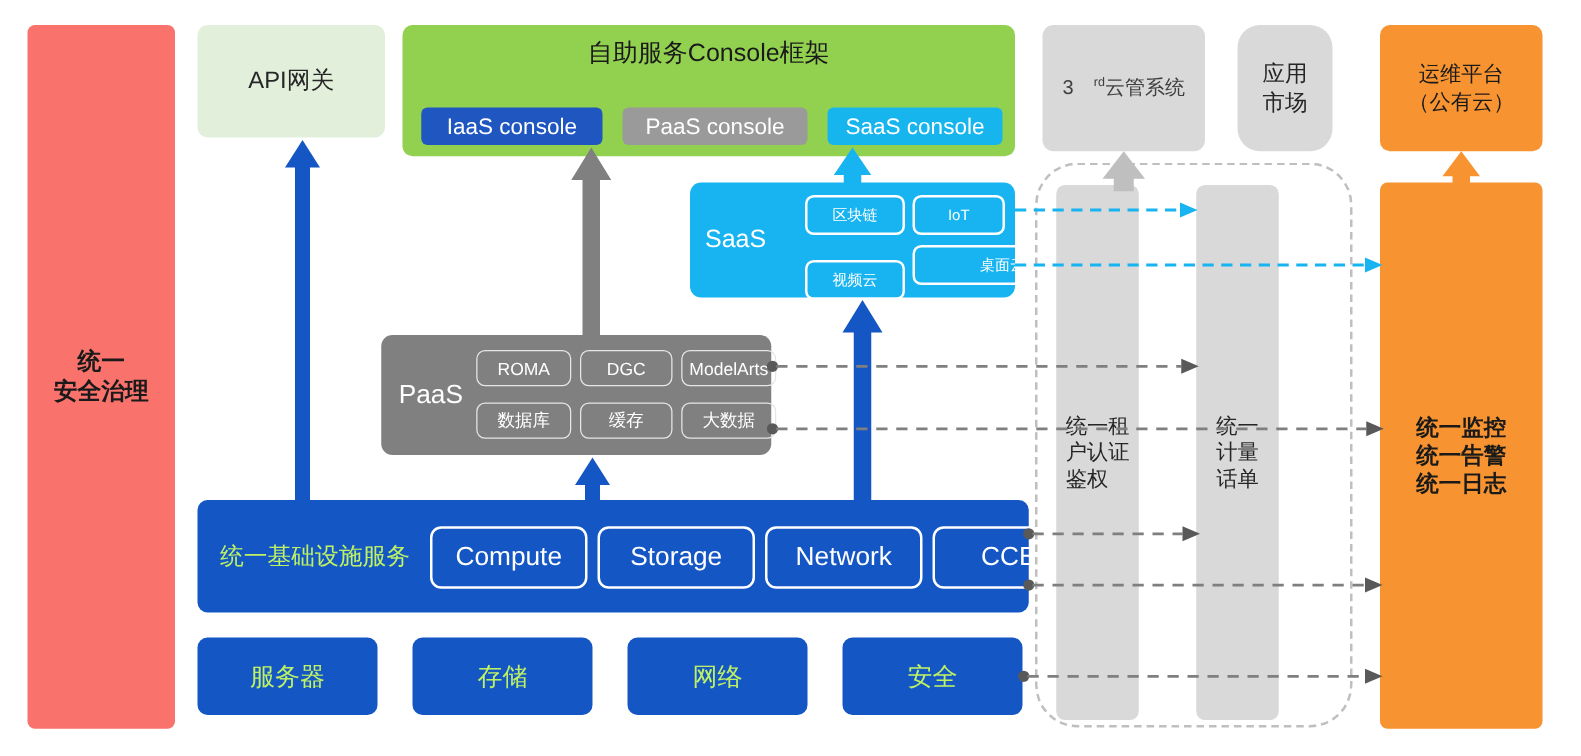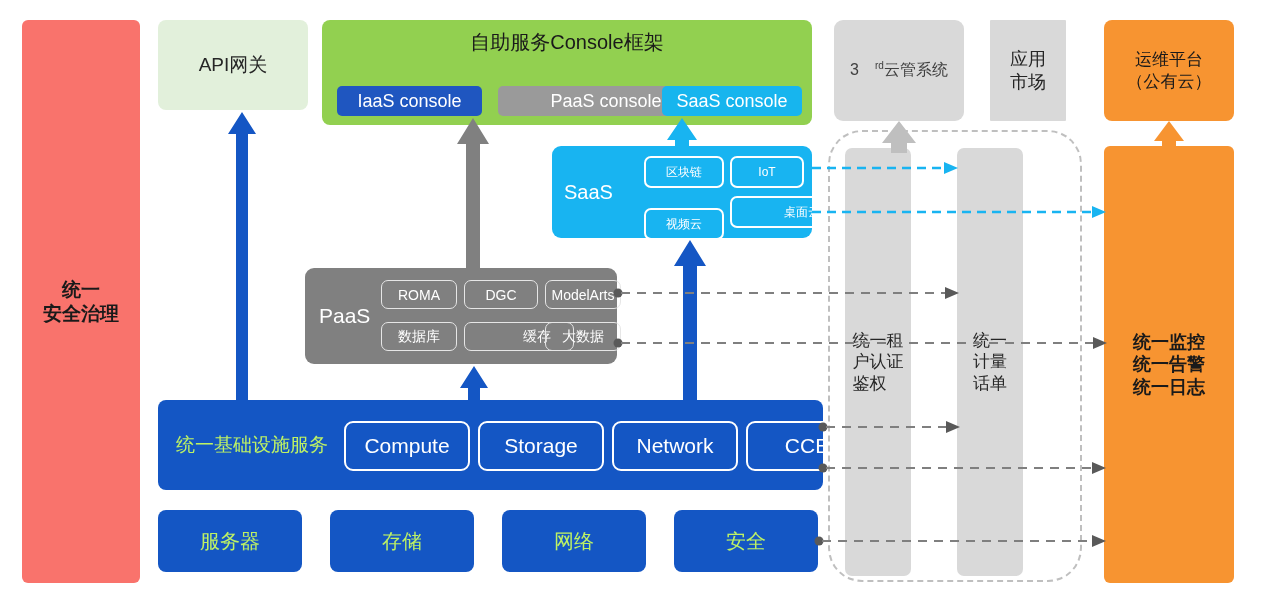--- a/index.html
+++ b/index.html
@@ -40,32 +40,32 @@
   #console-frame .frame-title{
     position:absolute;left:0;right:0;top:9px;
     text-align:center;color:#1a1a1a;font-size:20px;
   }
   .console-chip{
     position:absolute;top:66px;height:30px;
     border-radius:5px;display:flex;align-items:center;justify-content:center;
     color:#ffffff;font-size:18px;
   }
   #iaas-console{left:15px;width:145px;background:#1f56c0;}
-  #paas-console{left:176px;width:148px;background:#9a9a9a;padding-left:34px;}
+  #paas-console{left:176px;width:148px;background:#9a9a9a;}
   #saas-console{left:340px;width:140px;background:#17b5ee;}
 
   
   #third-cloud{
     left:834px;top:20px;width:130px;height:101px;
     background:#d9d9d9;border-radius:9px;color:#404040;font-size:16px;
   }
   #third-cloud sup{font-size:10px;vertical-align:super;padding-left:16px;}
   #app-market{
     left:990px;top:20px;width:76px;height:101px;
-    background:#d9d9d9;border-radius:1px;color:#262626;font-size:18px;justify-content:center;
+    background:#d9d9d9;border-radius:18px;color:#262626;font-size:18px;justify-content:center;
   }
 
   
   #ops-header{
     left:1104px;top:20px;width:130px;height:101px;
     background:#f79431;border-radius:8px;color:#1a1a1a;font-size:17px;
   }
   #ops-column{
     left:1104px;top:146px;width:130px;height:437px;
     background:#f79431;border-radius:6px;color:#1a1a1a;
@@ -103,21 +103,21 @@
   }
   .paas-tag{
     position:absolute;height:27px;border:1.6px solid #e6e6e6;border-radius:7px;
     display:flex;align-items:center;justify-content:center;
     color:#ffffff;font-size:14px;
   }
   #tag-roma{left:76px;top:12px;width:74px;}
   #tag-dgc{left:159px;top:12px;width:72px;}
   #tag-modelarts{left:240px;top:12px;width:74px;}
   #tag-db{left:76px;top:54px;width:74px;}
-  #tag-cache{left:159px;top:54px;width:72px;padding-left:36px;}
+  #tag-cache{left:159px;top:54px;width:72px;}
   #tag-bigdata{left:240px;top:54px;width:74px;}
 
   
   #infra-bar{
     left:158px;top:400px;width:665px;height:90px;
     background:#1456c4;border-radius:8px;display:block;
   }
   #infra-bar .blk-title{
     position:absolute;left:18px;top:50%;transform:translateY(-50%);
     color:#bef264;font-size:19px;

